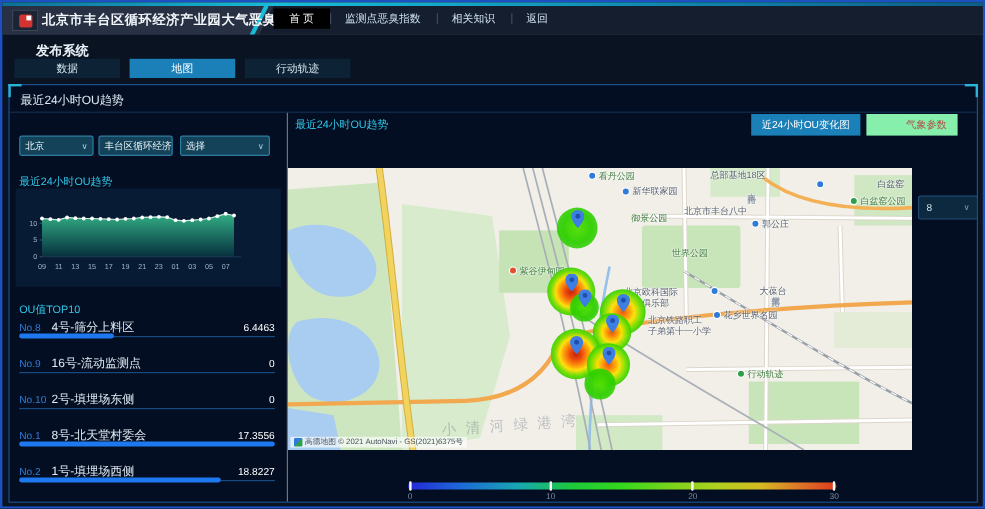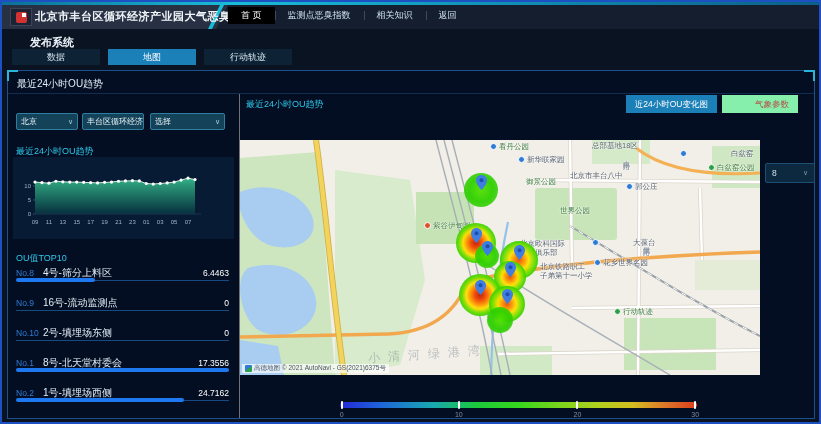--- a/index.html
+++ b/index.html
@@ -233,21 +233,21 @@
               <span class="tr-name">8号-北天堂村委会</span>
               <span class="tr-val">17.3556</span>
             </div>
             <div class="tr-track"></div>
             <div class="tr-bar" style="width: 100%;"></div>
           </div>
           <div class="trow">
             <div class="tr-text">
               <span class="tr-rank">No.2</span>
               <span class="tr-name">1号-填埋场西侧</span>
-              <span class="tr-val">24.7162</span>
+              <span class="tr-val">18.8227</span>
             </div>
             <div class="tr-track"></div>
             <div class="tr-bar" style="width: 79%;"></div>
           </div>
         </div>
     </div>
 
     <div class="map-title">最近24小时OU趋势</div>
     <div class="map-btns">
       <div class="map-btn active">近24小时OU变化图</div>

